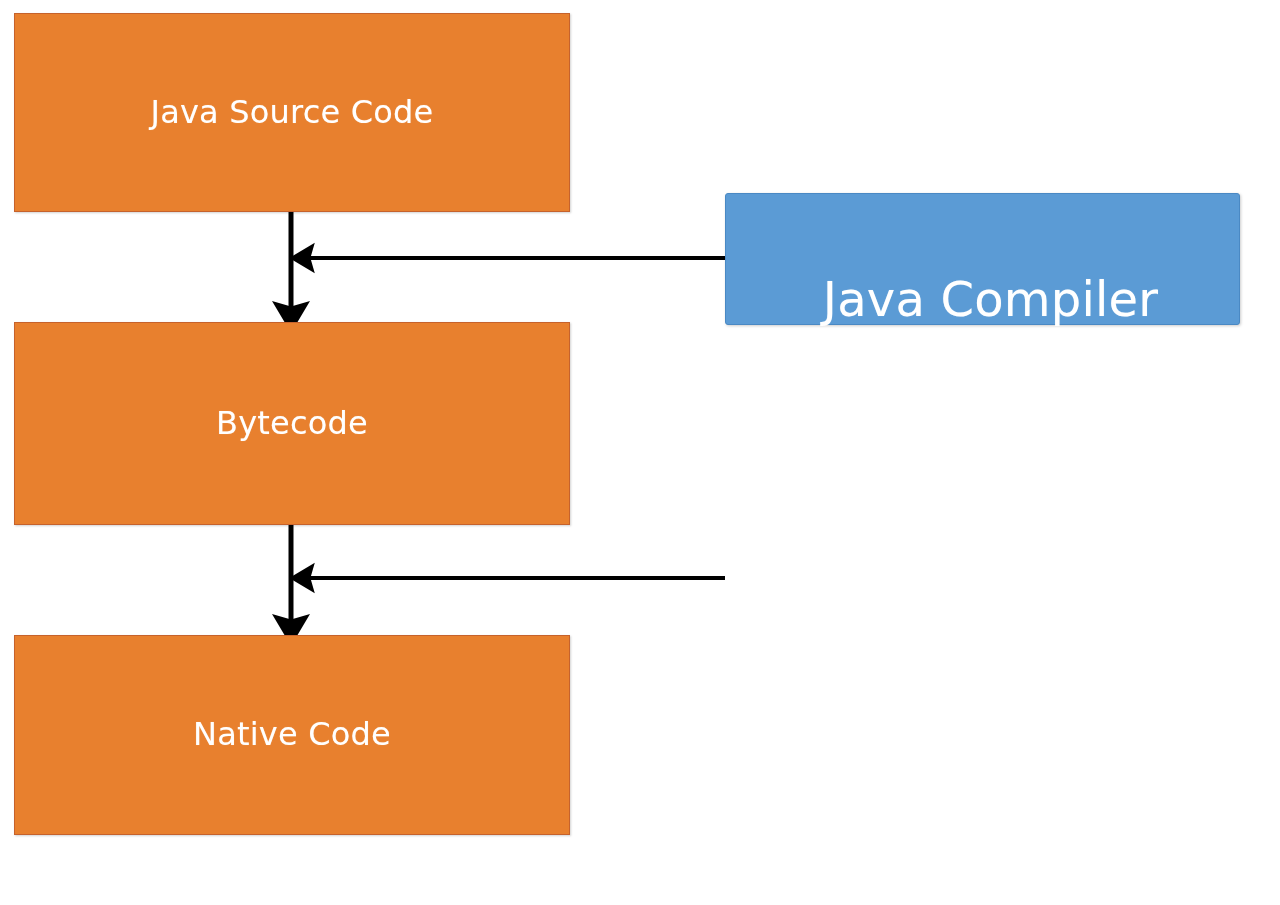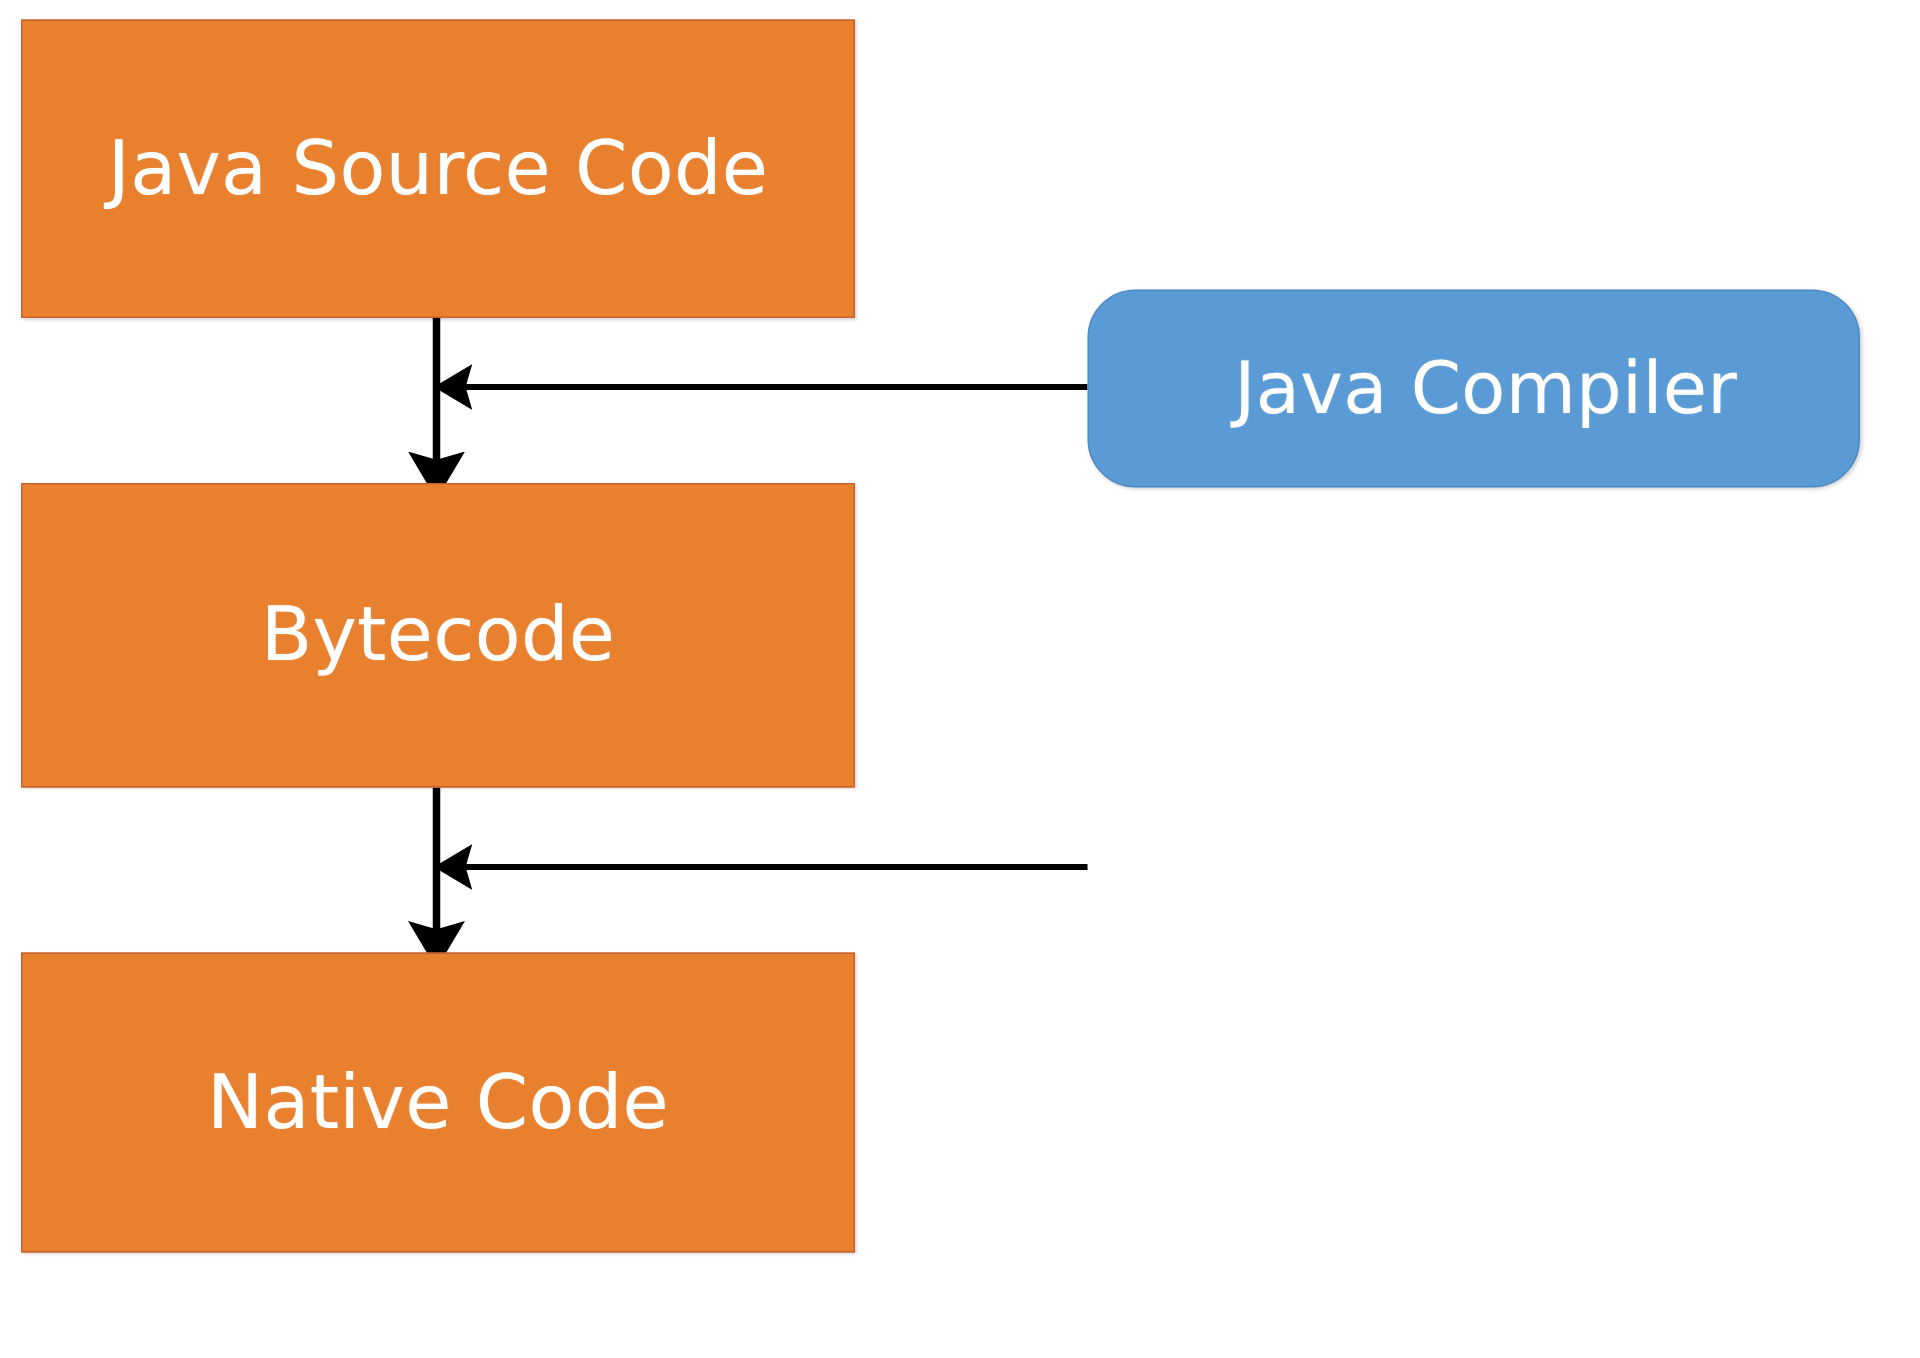--- a/index.html
+++ b/index.html
@@ -27,45 +27,45 @@
     background: #E8802E;
     border: 1px solid #C6622C;
     box-sizing: border-box;
     box-shadow: 1px 1px 2px rgba(0,0,0,0.18);
     display: flex;
     align-items: center;
     justify-content: center;
   }
   .proc-box .box-label {
     color: #FFFFFF;
-    font-size: 50px;
+    font-size: 32px;
     line-height: 1.05;
     font-weight: 400;
     letter-spacing: 0.2px;
     text-align: center;
     white-space: nowrap;
     text-shadow: 0 0 1px rgba(255,255,255,0.35);
   }
   #proc-0 { top: 13px;  height: 199px; }
   #proc-1 { top: 322px; height: 203px; }
   #proc-2 { top: 635px; height: 200px; }
 
   
   .actor-box {
     position: absolute;
     left: 725px;
     width: 515px;
     height: 132px;
     background: #5B9BD5;
     border: 1px solid #4A89C4;
-    border-radius: 32px;
+    border-radius: 3px;
     box-sizing: border-box;
     box-shadow: 1px 1px 3px rgba(0,0,0,0.20);
     display: flex;
-    align-items: center;
+    align-items: flex-end;
     justify-content: center;
     padding-left: 16px;
   }
   .actor-box .box-label {
     color: #FFFFFF;
     font-size: 48px;
     line-height: 1.05;
     font-weight: 400;
     letter-spacing: 0.2px;
     text-align: center;

